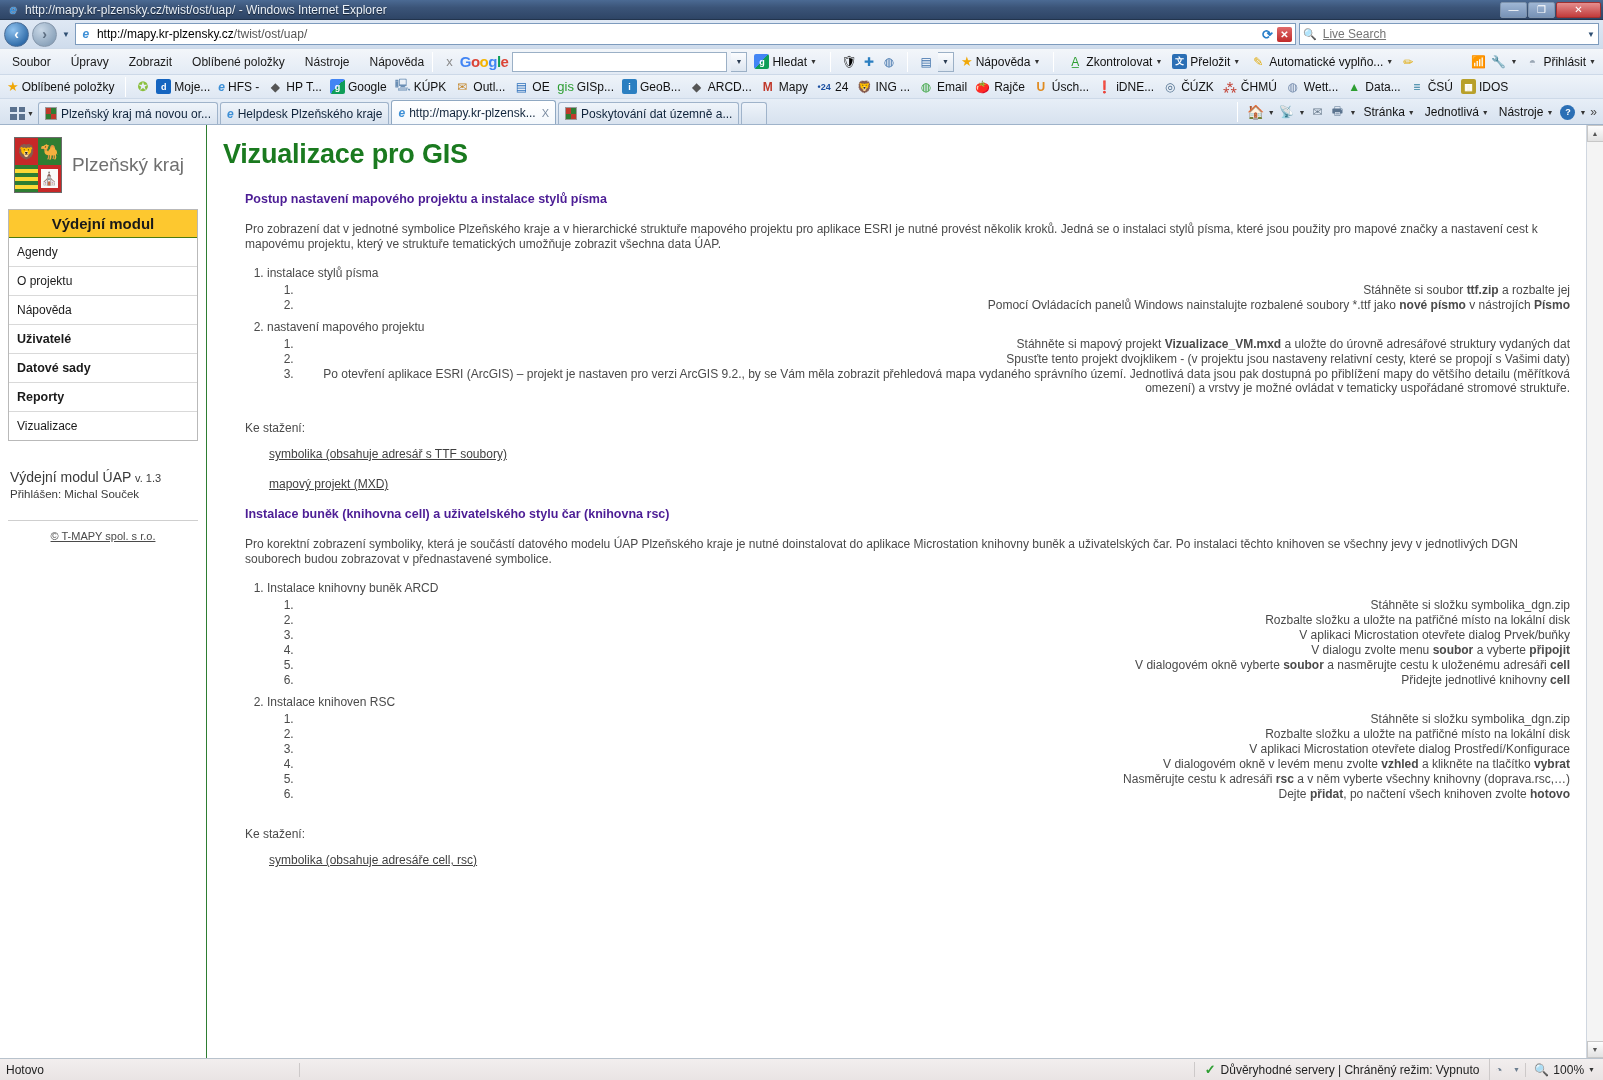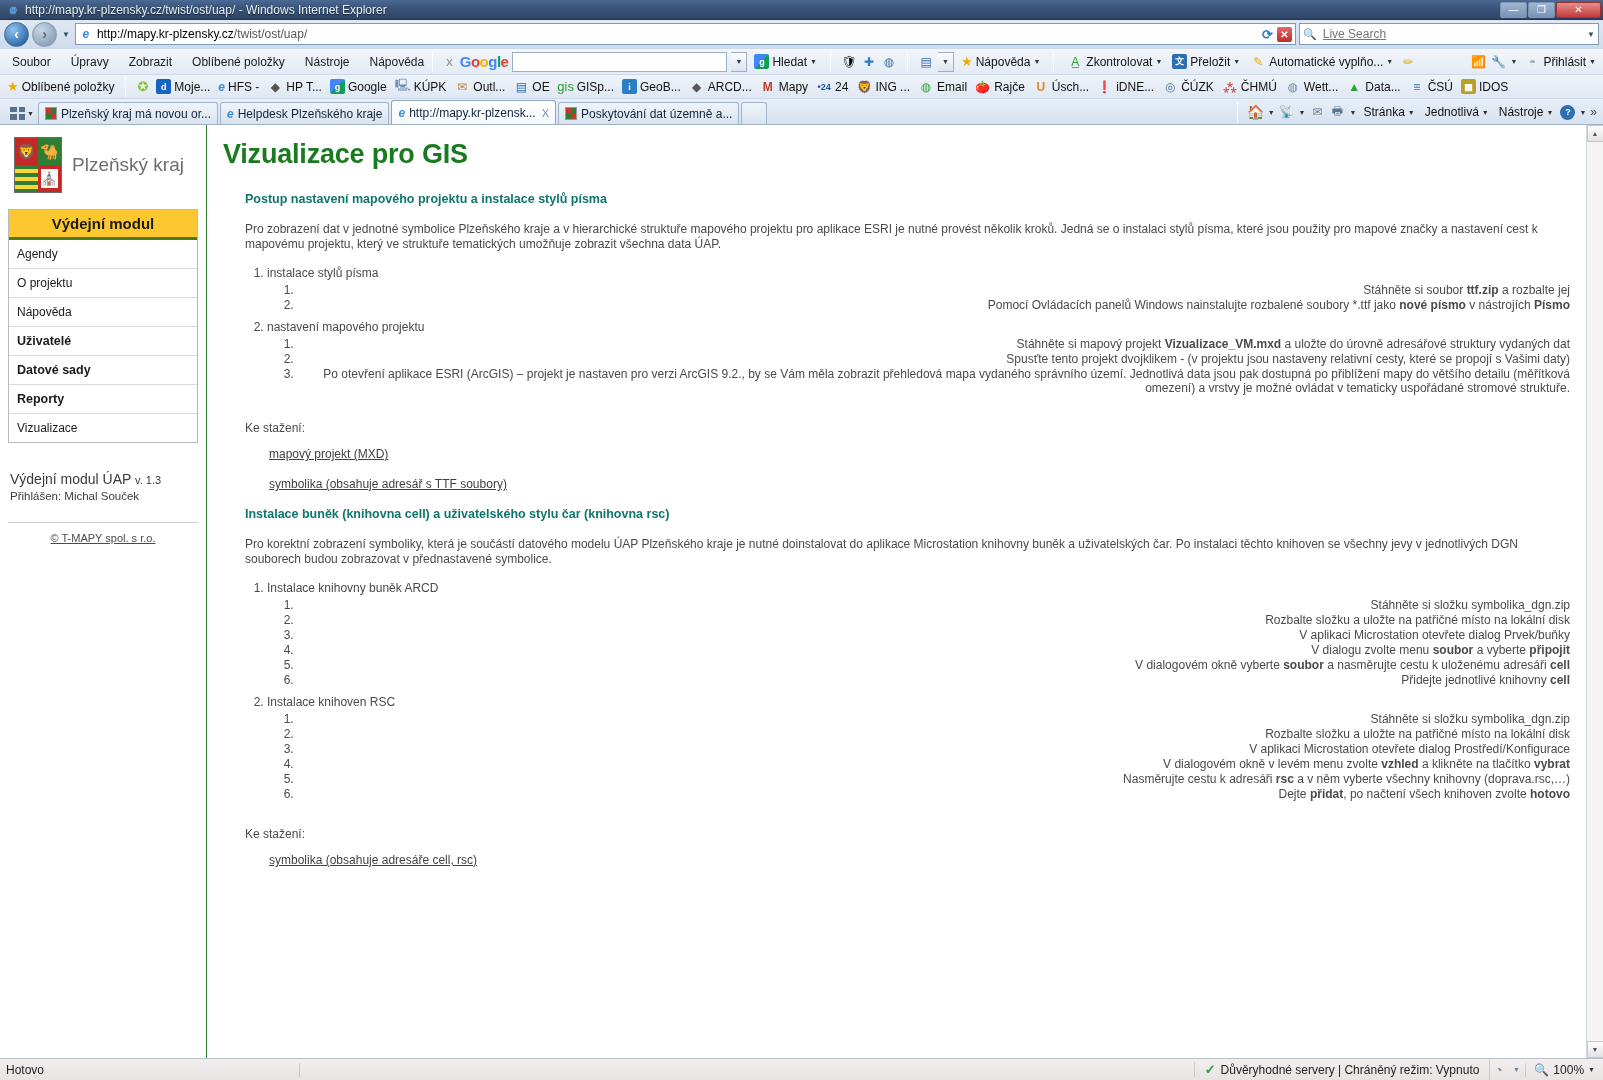--- a/index.html
+++ b/index.html
@@ -231,21 +231,21 @@
   .coat .stripes { width:100%;height:100%;
     background: repeating-linear-gradient(180deg,#2e7d32 0 4px,#fdd835 4px 8px); }
   .coat .q4 .inner { background:#fafafa; width:70%; height:70%; display:flex;align-items:center;justify-content:center;
      color:#6d4c41; font-size:13px;}
   .brandname { font-size: 19px; color: #6f6f6f; }
 
   .menu-panel { border: 1px solid #b9b9b9; background: #fff; }
   .menu-title {
     background: #fdc82f; text-align: center;
     font-weight: bold; font-size: 15px; color: #1a1a1a;
-    padding: 5px 0; border-bottom: 3px solid #4d7c0f;
+    padding: 5px 0; border-bottom: 1px solid #4d7c0f;
   }
   .menu-link {
     padding: 7px 8px; font-size: 12px; color: #1a1a1a;
     border-bottom: 1px solid #d9d9d9;
   }
   .menu-link:last-child { border-bottom: 0; }
   .menu-link.bold { font-weight: bold; font-size: 12.5px; }
 
   .side-info { margin: 28px 0 0 2px; }
   .side-info .l1 { font-size: 14px; color: #3a3a3a; }
@@ -259,21 +259,21 @@
 
   .content {
     flex: 1; padding: 10px 16px 0 16px; overflow: hidden;
     color: #3d3d3d;
   }
   h1.sec {
     color: #1a7a1f; font-size: 27px; font-weight: bold;
     margin: 4px 0 22px 0; letter-spacing: -.2px;
   }
   h1.sec.second { margin-top: 46px; }
-  .sub { font-weight: bold; font-size: 12.5px; color: #0f766e; margin: 12px 0 16px 22px; }
+  .sub { font-weight: bold; font-size: 12.5px; color: #4c1d95; margin: 12px 0 16px 22px; }
   p.body { font-size: 12px; line-height: 15px; margin: 0 0 14px 22px; color: #4a4a4a; }
   ol.lvl1 { margin: 0 0 0 22px; padding-left: 22px; font-size: 12px; color:#4a4a4a; }
   ol.lvl1 > li { margin-bottom: 2px; line-height: 15px; }
   ol.lvl2 { margin: 2px 0 8px 0; padding-left: 30px; }
   ol.lvl2 > li { line-height: 14px; margin-bottom: 1px; text-align: right; }
   .dl-label { margin: 26px 0 12px 22px; font-size: 12px; color:#4a4a4a; }
   .dl-link { display: block; margin: 0 0 16px 46px; font-size: 12px; color:#3f3f3f; text-decoration: underline; }
 
   
   .pagescroll {
@@ -632,22 +632,22 @@
           <span>nastavení mapového projektu</span>
           <ol class="lvl2">
             <li>Stáhněte si mapový projekt <b>Vizualizace_VM.mxd</b> a uložte do úrovně adresářové struktury vydaných dat</li>
             <li>Spusťte tento projekt dvojklikem - (v projektu jsou nastaveny relativní cesty, které se propojí s Vašimi daty)</li>
             <li>Po otevření aplikace ESRI (ArcGIS) – projekt je nastaven pro verzi ArcGIS 9.2., by se Vám měla zobrazit přehledová mapa vydaného správního území. Jednotlivá data jsou pak dostupná po přiblížení mapy do většího detailu (měřítková omezení) a vrstvy je možné ovládat v tematicky uspořádané stromové struktuře.</li>
           </ol>
         </li>
       </ol>
 
       <div class="dl-label">Ke stažení:</div>
+      <a class="dl-link" href="#">symbolika (obsahuje adresář s TTF soubory)</a>
       <a class="dl-link" href="#">mapový projekt (MXD)</a>
-      <a class="dl-link" href="#">symbolika (obsahuje adresář s TTF soubory)</a>
 
       <div class="sub">Instalace buněk (knihovna cell) a uživatelského stylu čar (knihovna rsc)</div>
       <p class="body">Pro korektní zobrazení symboliky, která je součástí datového modelu ÚAP Plzeňského kraje je nutné doinstalovat do aplikace Microstation knihovny buněk a uživatelských čar. Po instalaci těchto knihoven se všechny jevy v jednotlivých DGN souborech budou zobrazovat v přednastavené symbolice.</p>
 
       <ol class="lvl1">
         <li>
           <span>Instalace knihovny buněk ARCD</span>
           <ol class="lvl2">
             <li>Stáhněte si složku symbolika_dgn.zip</li>
             <li>Rozbalte složku a uložte na patřičné místo na lokální disk</li>

